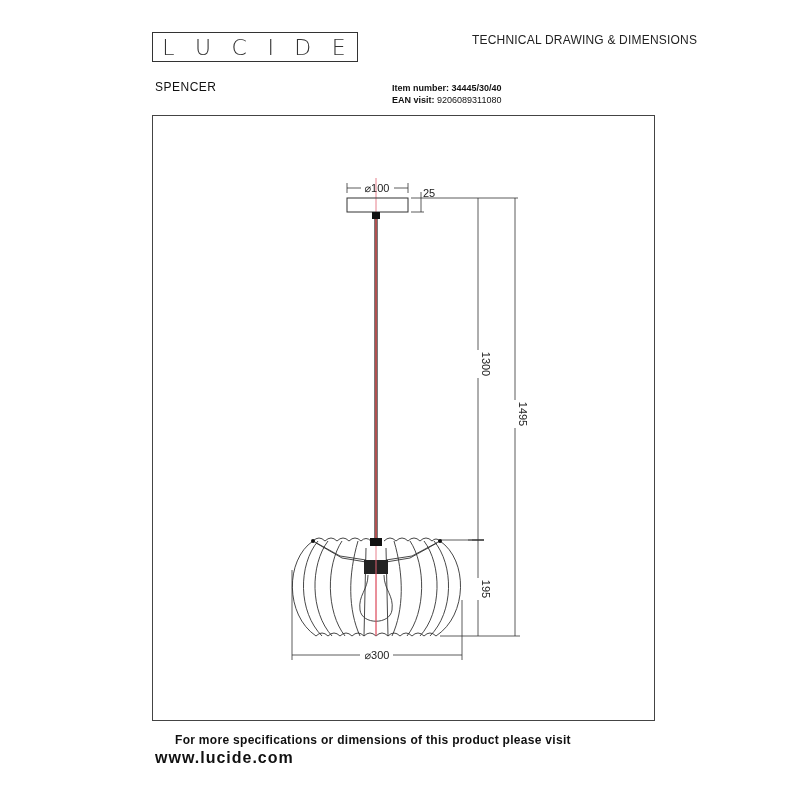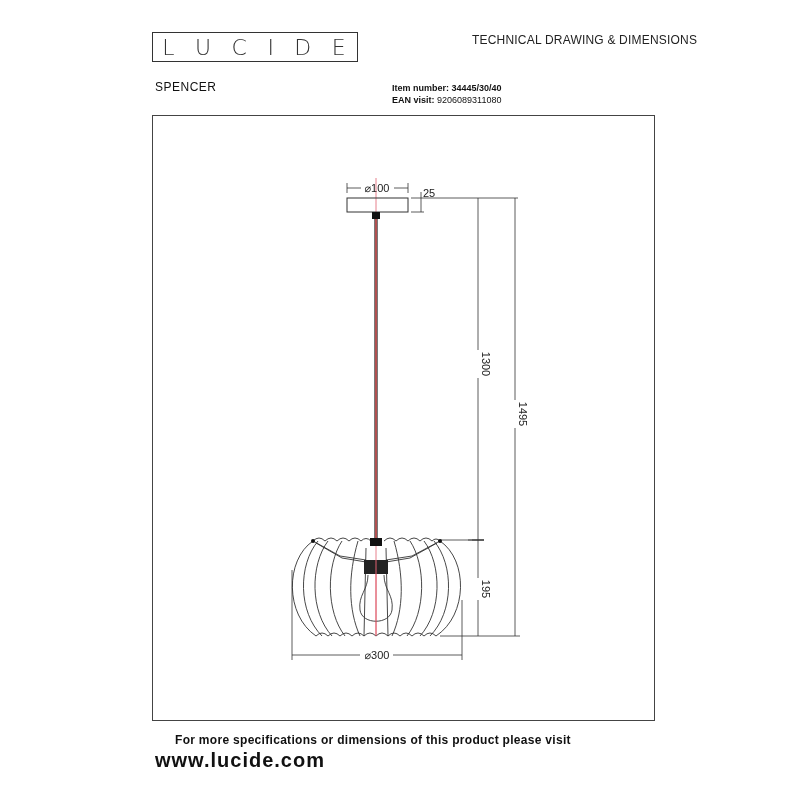--- a/index.html
+++ b/index.html
@@ -12,21 +12,21 @@
           color:#333; letter-spacing:2px; }
   .logo span { display:inline-block; transform:scaleY(0.95); }
   .header-right { position:absolute; left:472px; top:33px; font-size:12px; color:#222; letter-spacing:0.2px; }
   .product-name { position:absolute; left:155px; top:80px; font-size:12px; font-weight:normal; letter-spacing:0.5px; }
   .meta { position:absolute; left:392px; top:83px; font-size:9px; line-height:11.5px; }
   .meta b { font-weight:bold; }
   .frame { position:absolute; left:152px; top:115px; width:503px; height:606px;
            border:1.5px solid #444; box-sizing:border-box; }
   svg.drawing { position:absolute; left:0; top:0; }
   .footer-note { position:absolute; left:155px; top:733px; font-size:12px; font-weight:bold; letter-spacing:0.3px;margin-left:20px; }
-  .footer-url { position:absolute; left:155px; top:749px; font-size:20px; font-weight:bold; letter-spacing:1px; }
+  .footer-url { position:absolute; left:155px; top:749px; font-size:16px; font-weight:bold; letter-spacing:1px; }
   .dim { font-family:"Liberation Sans", sans-serif; font-size:11px; fill:#222; }
 </style>
 </head>
 <body>
 
 <div class="logo">
   <span>L</span>
   <span>U</span>
   <span>C</span>
   <span>I</span>

